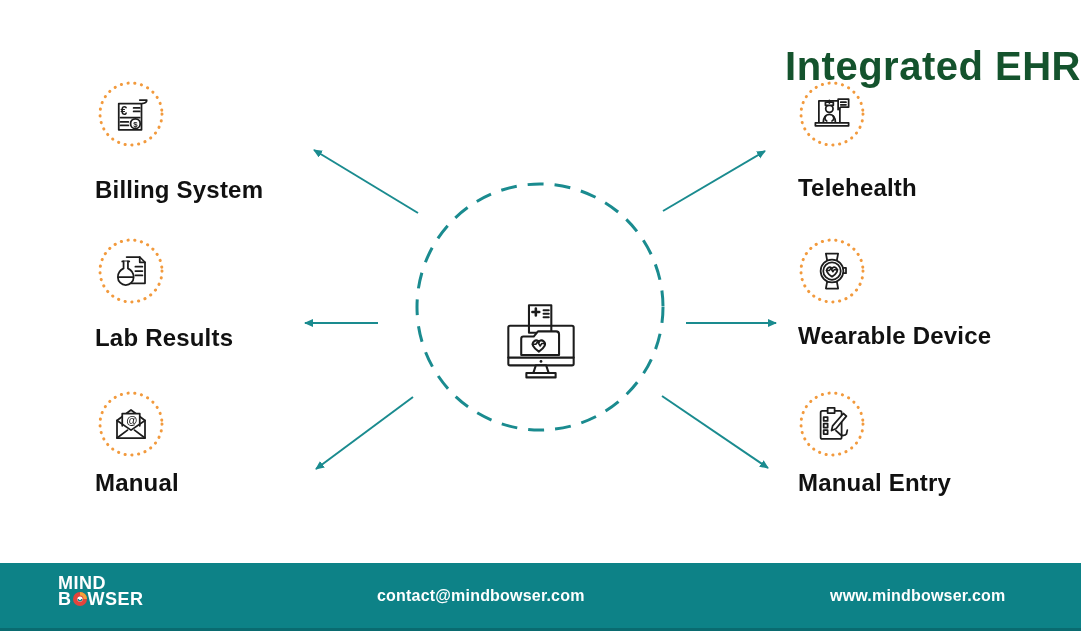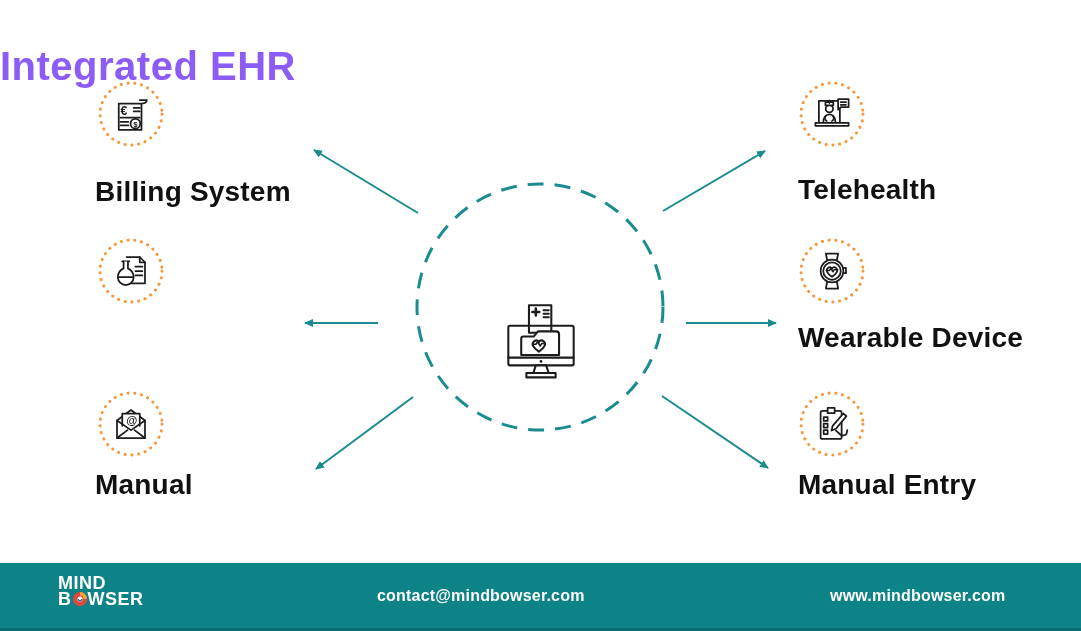--- a/index.html
+++ b/index.html
@@ -4,35 +4,35 @@
 <style>
   * { margin:0; padding:0; box-sizing:border-box; }
   html,body { background:#ffffff; }
   .stage {
     position:relative; width:1081px; height:631px;
     background:#ffffff; overflow:hidden;
     font-family:"Liberation Sans", sans-serif; color:#141414;
   }
   .page-title {
     position:absolute; top:44px; left:0; width:100%;
-    text-align:left; font-size:40px; font-weight:800;
-    letter-spacing:.5px; color:#8b5cf6;
+    text-align:right; font-size:40px; font-weight:800;
+    letter-spacing:.5px; color:#14532d;
   }
   .overlay { position:absolute; left:0; top:0; width:1081px; height:631px; }
   .center-label {
     position:absolute; left:415px; top:248px; width:250px;
     text-align:center; font-size:27px; font-weight:800; color:#111;
     letter-spacing:.2px;
   }
   .center-icon { position:absolute; left:498px; top:300px; }
   .icon-wrap { position:absolute; width:70px; height:70px; }
   .icon-wrap .ring { position:absolute; left:0; top:0; }
   .icon-wrap .glyph { position:absolute; left:14px; top:14px; }
   .node-label {
-    position:absolute; width:290px; font-size:28px; font-weight:800;
+    position:absolute; width:290px; font-size:24px; font-weight:800;
     color:#111; letter-spacing:.2px; white-space:nowrap;
   }
   .footer {
     position:absolute; left:0; top:563px; width:1081px; height:68px;
     background:#0D8287;
   }
   .footer-edge { position:absolute; left:0; bottom:0; width:100%; height:3px; background:#0A6B70; }
   .logo {
     position:absolute; left:58px; top:12px; color:#ffffff;
     font-weight:900; font-size:18px; line-height:16px; letter-spacing:.5px;
@@ -169,20 +169,21 @@
       <rect x="19" y="5.5" width="8" height="6" fill="#fff"></rect>
       <rect x="14.5" y="16" width="4.5" height="4.5"></rect>
       <rect x="14.5" y="23.5" width="4.5" height="4.5"></rect>
       <rect x="14.5" y="31" width="4.5" height="4.5"></rect>
       <path d="M37,12 l3.5,3 l-12,14.5 l-5,2 l1.2,-5.3 z" fill="#fff"></path>
       <path d="M28.5,31.5 l5,4.5 c2,1.7 5.5,1.5 7,-0.5 l1,-4.5"></path>
     </svg>
   </div>
 
   <div class="node-label" style="left:95px; top:176px;">Billing System</div>
+  <div class="node-label" style="left:95px; top:324px;">Lab Results</div>
   <div class="node-label" style="left:95px; top:469px;">Manual</div>
   <div class="node-label" style="left:798px; top:174px;">Telehealth</div>
   <div class="node-label" style="left:798px; top:322px;">Wearable Device</div>
   <div class="node-label" style="left:798px; top:469px;">Manual Entry</div>
 
   <div class="footer">
     <div class="logo">
       <div class="logo-row">MIND</div>
       <div class="logo-row">
         <span>B</span>

